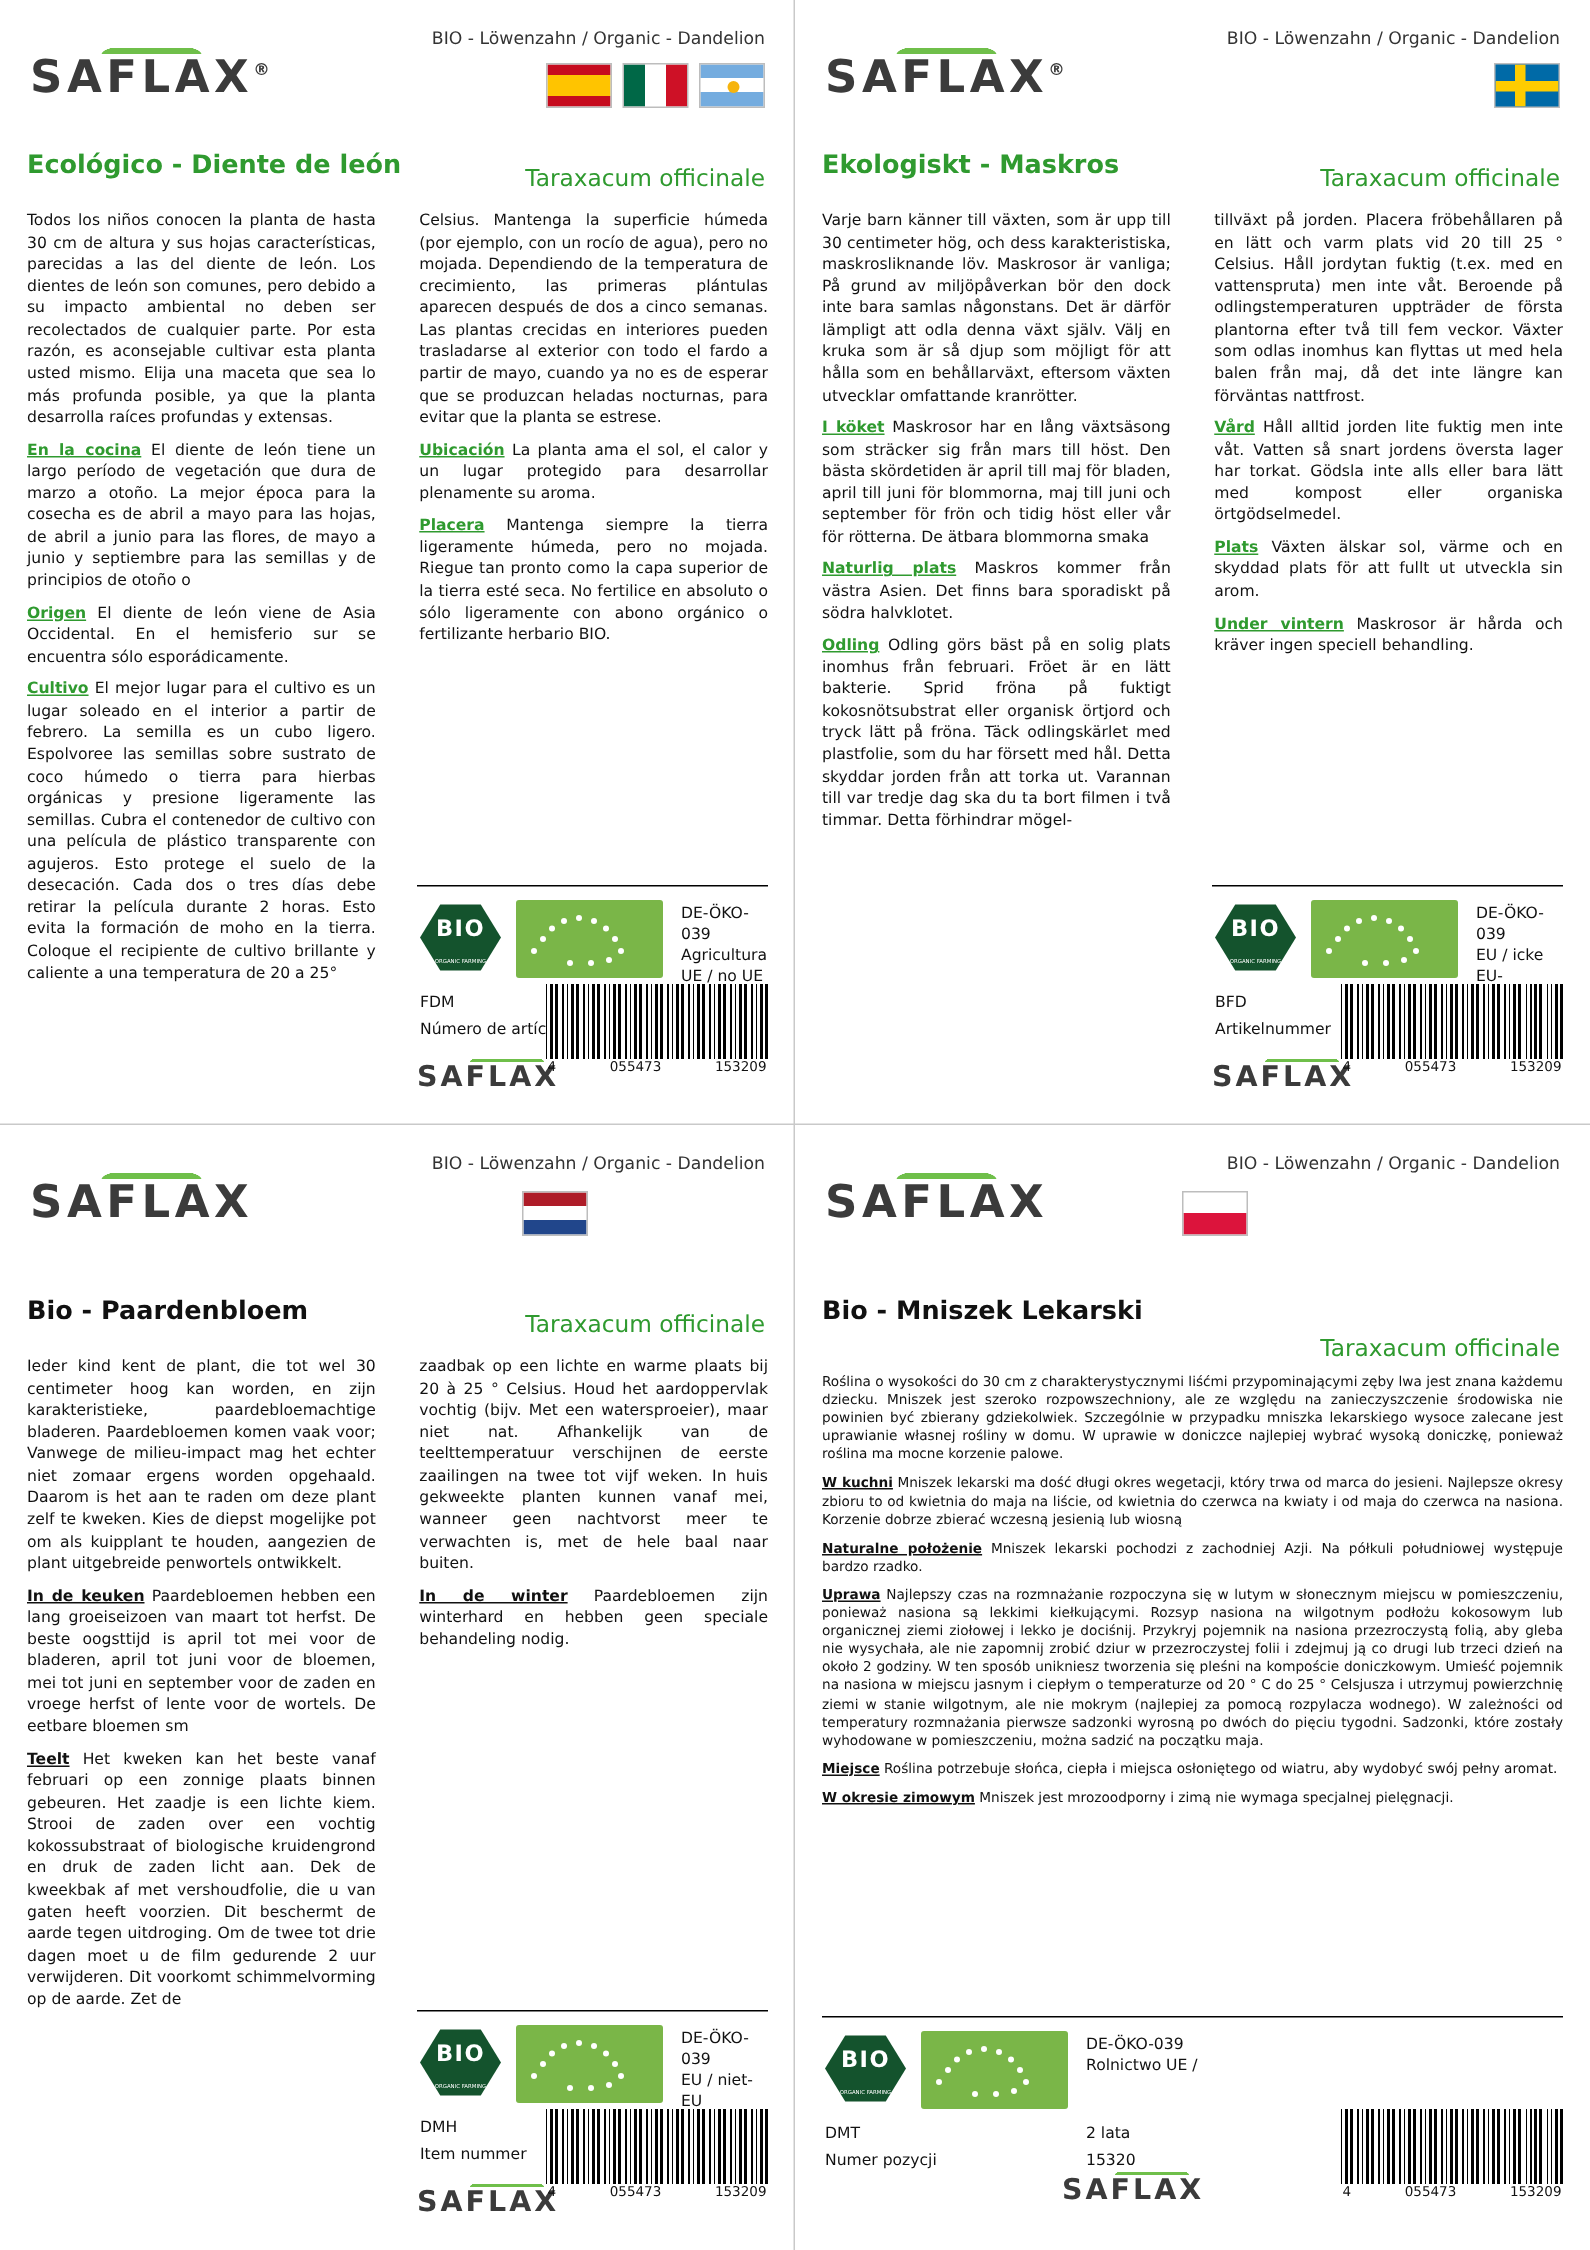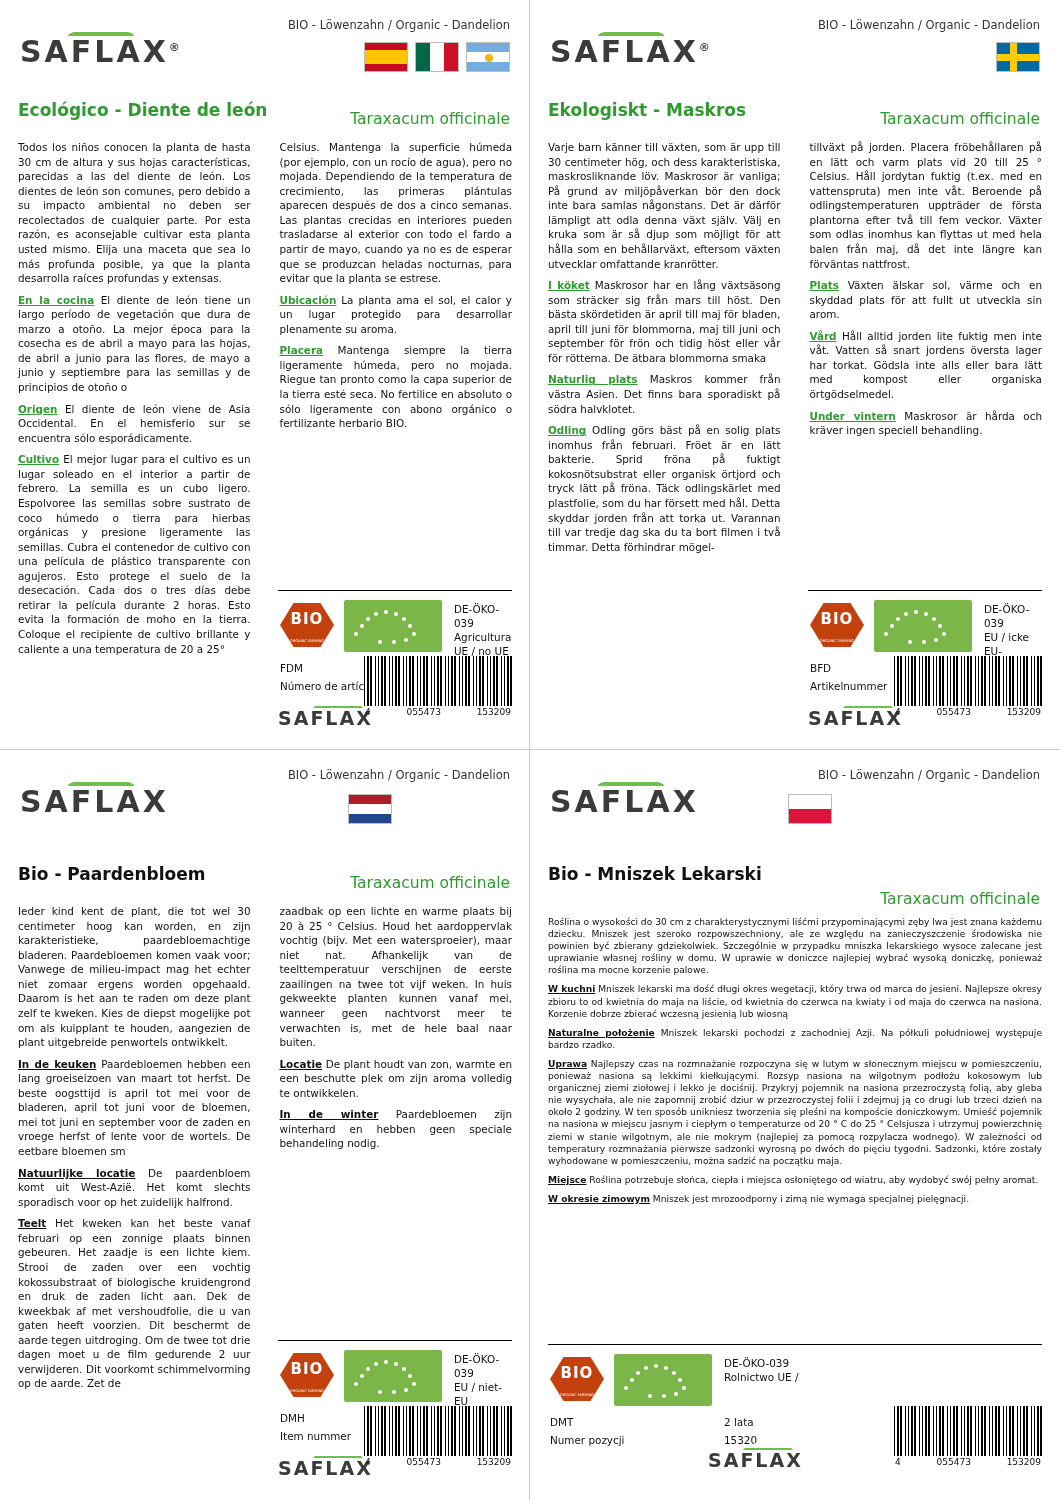--- a/index.html
+++ b/index.html
@@ -69,21 +69,21 @@
   .col p{margin:0 0 7px 0;}
   .kw{font-weight:bold;color:#2f9a2f;text-decoration:underline;}
   .kw.dark{color:#111;}
 
   
   .certwrap{position:absolute;left:18px;right:18px;bottom:8px;}
   .cert{position:relative;height:150px;}
   .cert .line-top{position:absolute;left:0;right:0;top:0;height:1px;background:#000;}
   .biologo{position:absolute;left:2px;top:12px;width:58px;height:48px;}
   .biologo .hex{
-    width:54px;height:46px;background:#c2410c;
+    width:54px;height:46px;background:#14532d;
     clip-path:polygon(25% 2%,75% 2%,100% 50%,75% 98%,25% 98%,0% 50%);
     position:relative;
   }
   .biologo .hex span{
     position:absolute;left:0;right:0;top:8px;text-align:center;color:#fff;font-size:15px;font-weight:bold;letter-spacing:1px;
   }
   .biologo .hex small{
     position:absolute;left:0;right:0;bottom:5px;text-align:center;color:#fff;font-size:3.6px;line-height:1.15;
   }
   .euleaf{
@@ -226,22 +226,22 @@
 
     <div class="cols">
       <div class="col">
         <p><span>Varje barn känner till växten, som är upp till 30 centimeter hög, och dess karakteristiska, maskrosliknande löv. Maskrosor är vanliga; På grund av miljöpåverkan bör den dock inte bara samlas någonstans. Det är därför lämpligt att odla denna växt själv. Välj en kruka som är så djup som möjligt för att hålla som en behållarväxt, eftersom växten utvecklar omfattande kranrötter.</span></p>
         <p><span class="kw">I köket</span><span> Maskrosor har en lång växtsäsong som sträcker sig från mars till höst. Den bästa skördetiden är april till maj för bladen, april till juni för blommorna, maj till juni och september för frön och tidig höst eller vår för rötterna. De ätbara blommorna smaka</span></p>
         <p><span class="kw">Naturlig plats</span><span> Maskros kommer från västra Asien. Det finns bara sporadiskt på södra halvklotet.</span></p>
         <p><span class="kw">Odling</span><span> Odling görs bäst på en solig plats inomhus från februari. Fröet är en lätt bakterie. Sprid fröna på fuktigt kokosnötsubstrat eller organisk örtjord och tryck lätt på fröna. Täck odlingskärlet med plastfolie, som du har försett med hål. Detta skyddar jorden från att torka ut. Varannan till var tredje dag ska du ta bort filmen i två timmar. Detta förhindrar mögel-</span></p>
       </div>
       <div class="col">
         <p><span>tillväxt på jorden. Placera fröbehållaren på en lätt och varm plats vid 20 till 25 ° Celsius. Håll jordytan fuktig (t.ex. med en vattenspruta) men inte våt. Beroende på odlingstemperaturen uppträder de första plantorna efter två till fem veckor. Växter som odlas inomhus kan flyttas ut med hela balen från maj, då det inte längre kan förväntas nattfrost.</span></p>
+        <p><span class="kw">Vård</span><span> Håll alltid jorden lite fuktig men inte våt. Vatten så snart jordens översta lager har torkat. Gödsla inte alls eller bara lätt med kompost eller organiska örtgödselmedel.</span></p>
         <p><span class="kw">Plats</span><span> Växten älskar sol, värme och en skyddad plats för att fullt ut utveckla sin arom.</span></p>
-        <p><span class="kw">Vård</span><span> Håll alltid jorden lite fuktig men inte våt. Vatten så snart jordens översta lager har torkat. Gödsla inte alls eller bara lätt med kompost eller organiska örtgödselmedel.</span></p>
         <p><span class="kw">Under vintern</span><span> Maskrosor är hårda och kräver ingen speciell behandling.</span></p>
       </div>
     </div>
 
     <div class="certwrap" style="left:278px;right:18px;bottom:10px;">
       <div class="cert">
         <div class="line-top"></div>
         <div class="biologo">
           <div class="hex">
               <span>BIO</span>
@@ -302,26 +302,24 @@
 
     <div class="titles" style="margin-top:28px;">
       <div class="t-left dark">Bio - Paardenbloem</div>
       <div class="t-right">Taraxacum officinale</div>
     </div>
 
     <div class="cols">
       <div class="col">
         <p><span>Ieder kind kent de plant, die tot wel 30 centimeter hoog kan worden, en zijn karakteristieke, paardebloemachtige bladeren. Paardebloemen komen vaak voor; Vanwege de milieu-impact mag het echter niet zomaar ergens worden opgehaald. Daarom is het aan te raden om deze plant zelf te kweken. Kies de diepst mogelijke pot om als kuipplant te houden, aangezien de plant uitgebreide penwortels ontwikkelt.</span></p>
         <p><span class="kw dark">In de keuken</span><span> Paardebloemen hebben een lang groeiseizoen van maart tot herfst. De beste oogsttijd is april tot mei voor de bladeren, april tot juni voor de bloemen, mei tot juni en september voor de zaden en vroege herfst of lente voor de wortels. De eetbare bloemen sm</span></p>
-        <p><span class="kw dark">Natuurlijke locatie</span><span> De paardenbloem komt uit West-Azië. Het komt slechts sporadisch voor op het zuidelijk halfrond.</span></p>
         <p><span class="kw dark">Teelt</span><span> Het kweken kan het beste vanaf februari op een zonnige plaats binnen gebeuren. Het zaadje is een lichte kiem. Strooi de zaden over een vochtig kokossubstraat of biologische kruidengrond en druk de zaden licht aan. Dek de kweekbak af met vershoudfolie, die u van gaten heeft voorzien. Dit beschermt de aarde tegen uitdroging. Om de twee tot drie dagen moet u de film gedurende 2 uur verwijderen. Dit voorkomt schimmelvorming op de aarde. Zet de</span></p>
       </div>
       <div class="col">
         <p><span>zaadbak op een lichte en warme plaats bij 20 à 25 ° Celsius. Houd het aardoppervlak vochtig (bijv. Met een watersproeier), maar niet nat. Afhankelijk van de teelttemperatuur verschijnen de eerste zaailingen na twee tot vijf weken. In huis gekweekte planten kunnen vanaf mei, wanneer geen nachtvorst meer te verwachten is, met de hele baal naar buiten.</span></p>
-        <p><span class="kw dark">Locatie</span><span> De plant houdt van zon, warmte en een beschutte plek om zijn aroma volledig te ontwikkelen.</span></p>
         <p><span class="kw dark">In de winter</span><span> Paardebloemen zijn winterhard en hebben geen speciale behandeling nodig.</span></p>
       </div>
     </div>
 
     <div class="certwrap" style="left:278px;right:18px;bottom:10px;">
       <div class="cert">
         <div class="line-top"></div>
         <div class="biologo">
           <div class="hex">
               <span>BIO</span>

